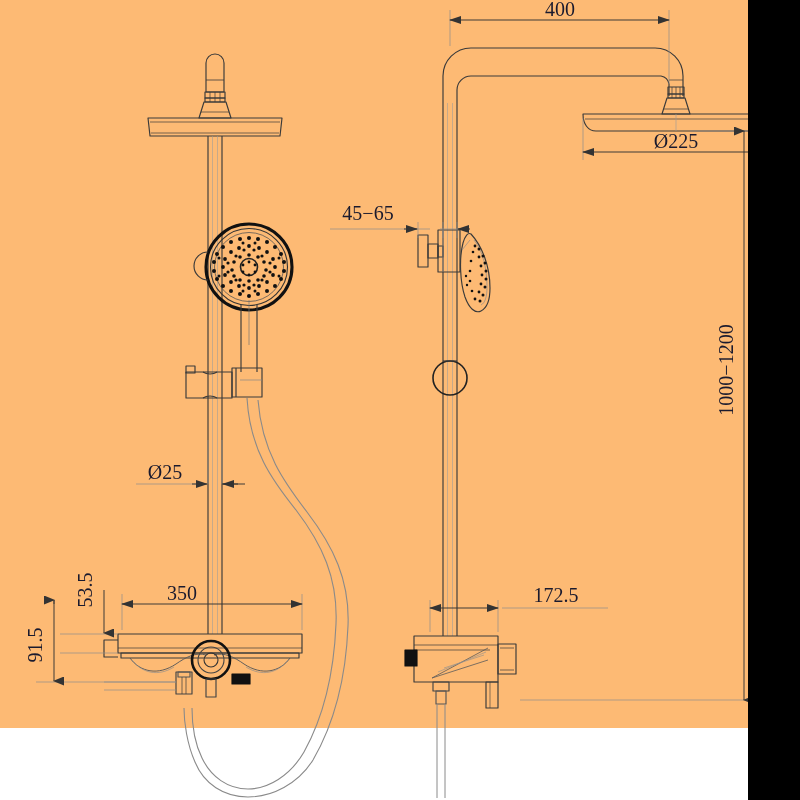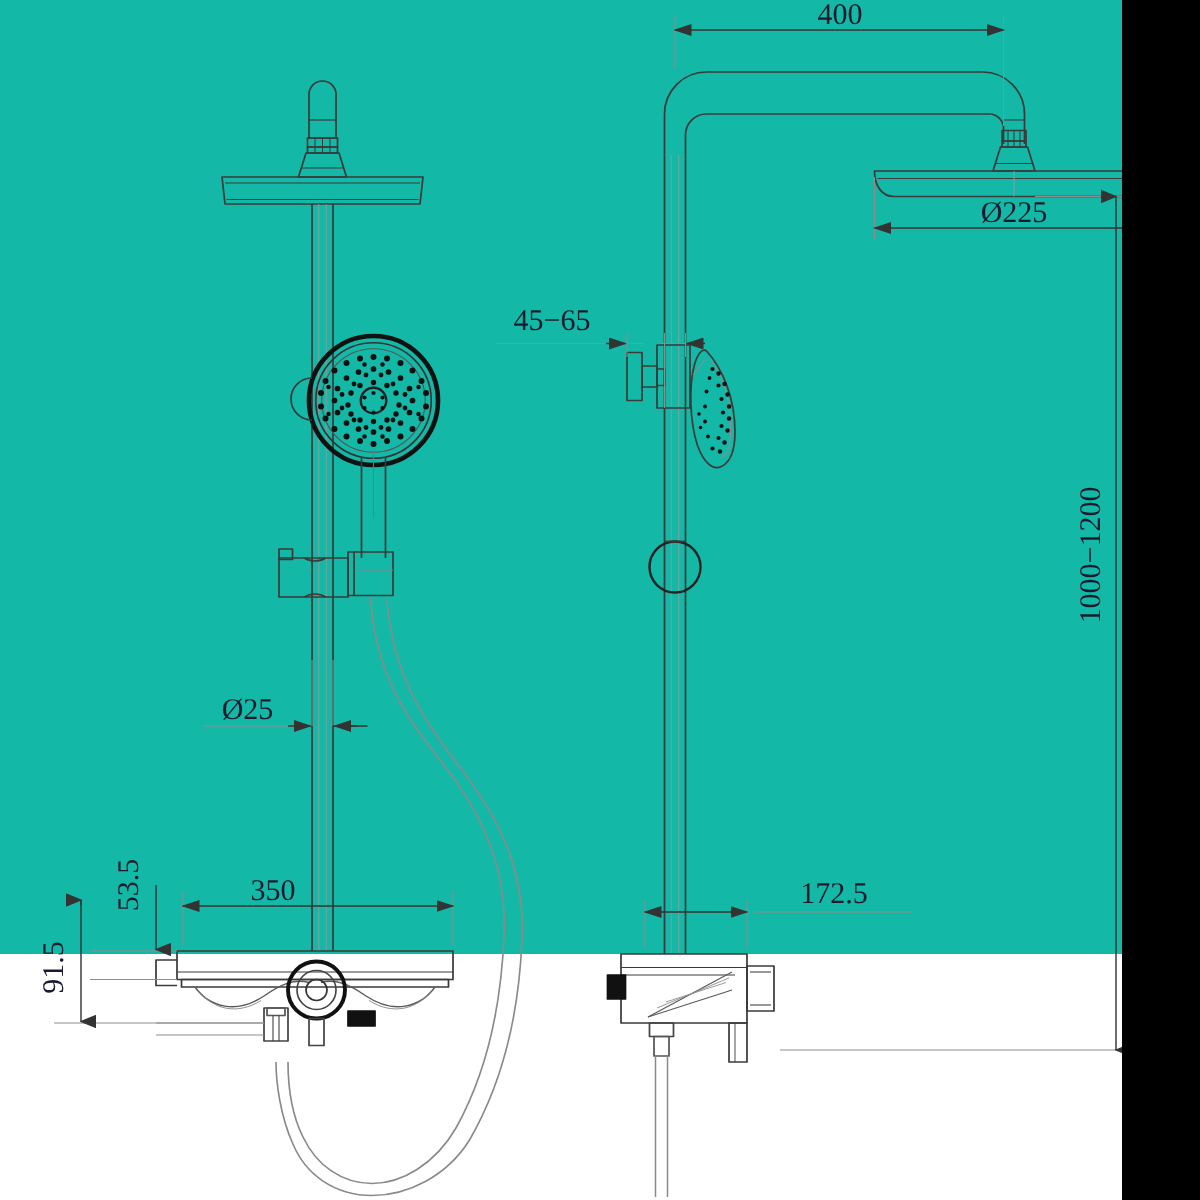--- a/index.html
+++ b/index.html
@@ -1,19 +1,19 @@
 <!DOCTYPE html>
 <html><head>
 <meta charset="utf-8">
 <title>Shower Column Technical Drawing</title>
 <style>
   html,body{margin:0;padding:0;background:#ffffff;}
   body{width:800px;height:800px;overflow:hidden;
        font-family:"Liberation Serif", serif;}
-  #stage{position:relative;width:800px;height:636px;background:#14b8a6;}
+  #stage{position:relative;width:800px;height:728px;background:#fdba74;}
   #drawing{position:absolute;left:0;top:0;}
   .blackband{position:absolute;right:0;top:0;width:52px;height:800px;background:#000;}
   svg text{font-family:"Liberation Serif", serif; fill:#1a1a2e;}
 </style>
 </head>
 <body>
 
 <div id="stage">
 
 <svg id="drawing" width="800" height="800" viewBox="0 0 800 800">

